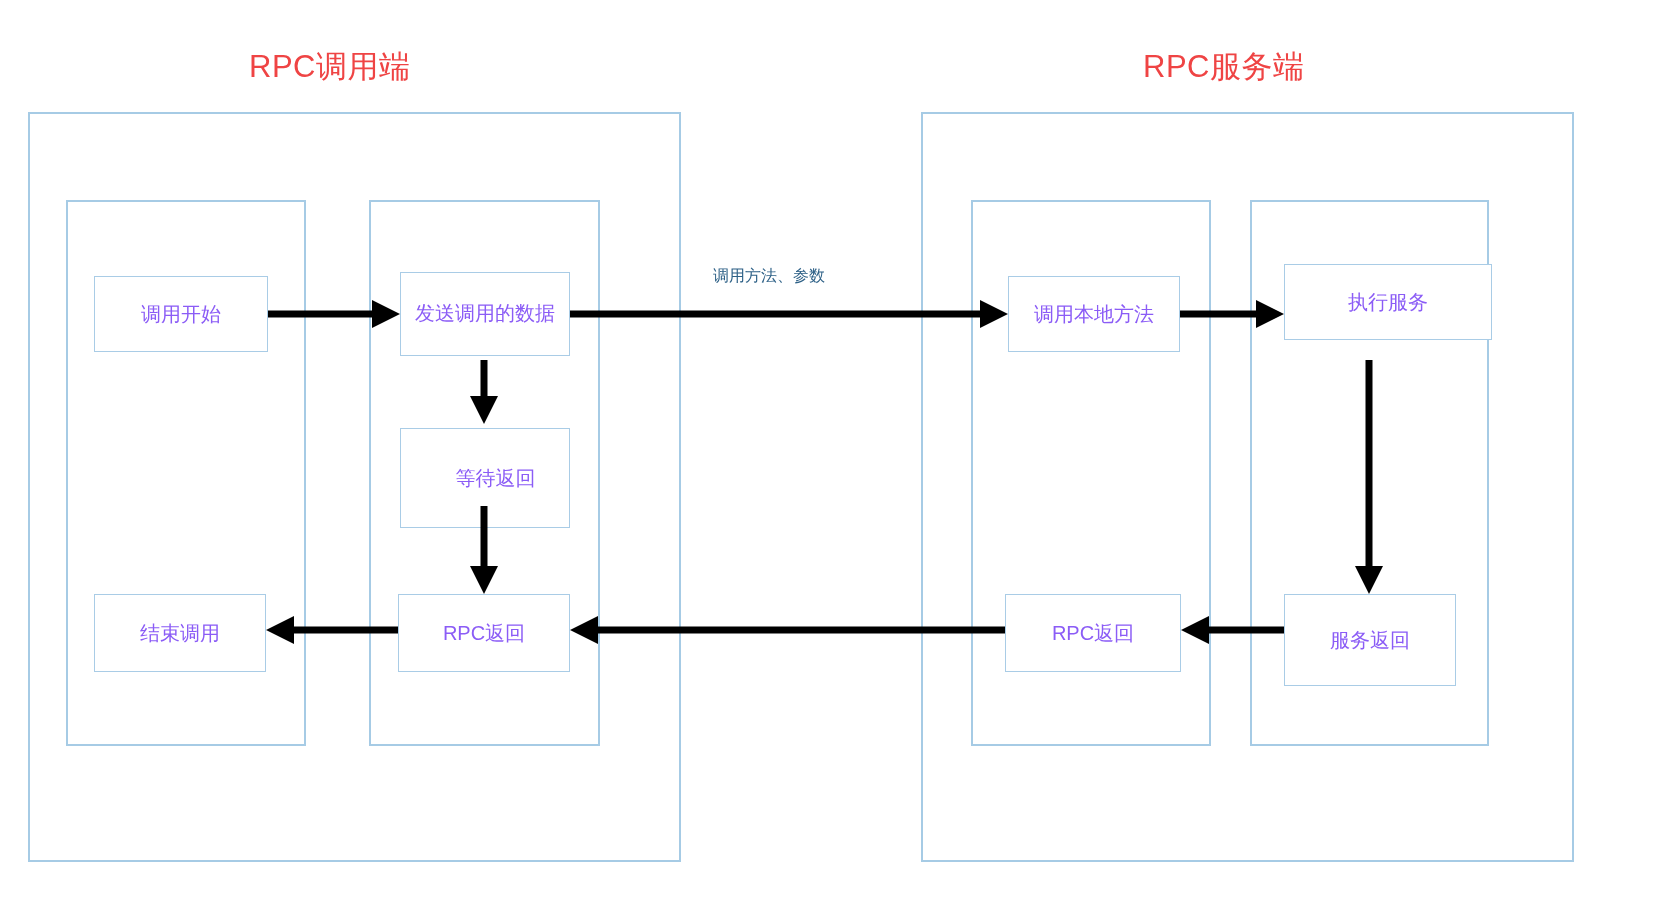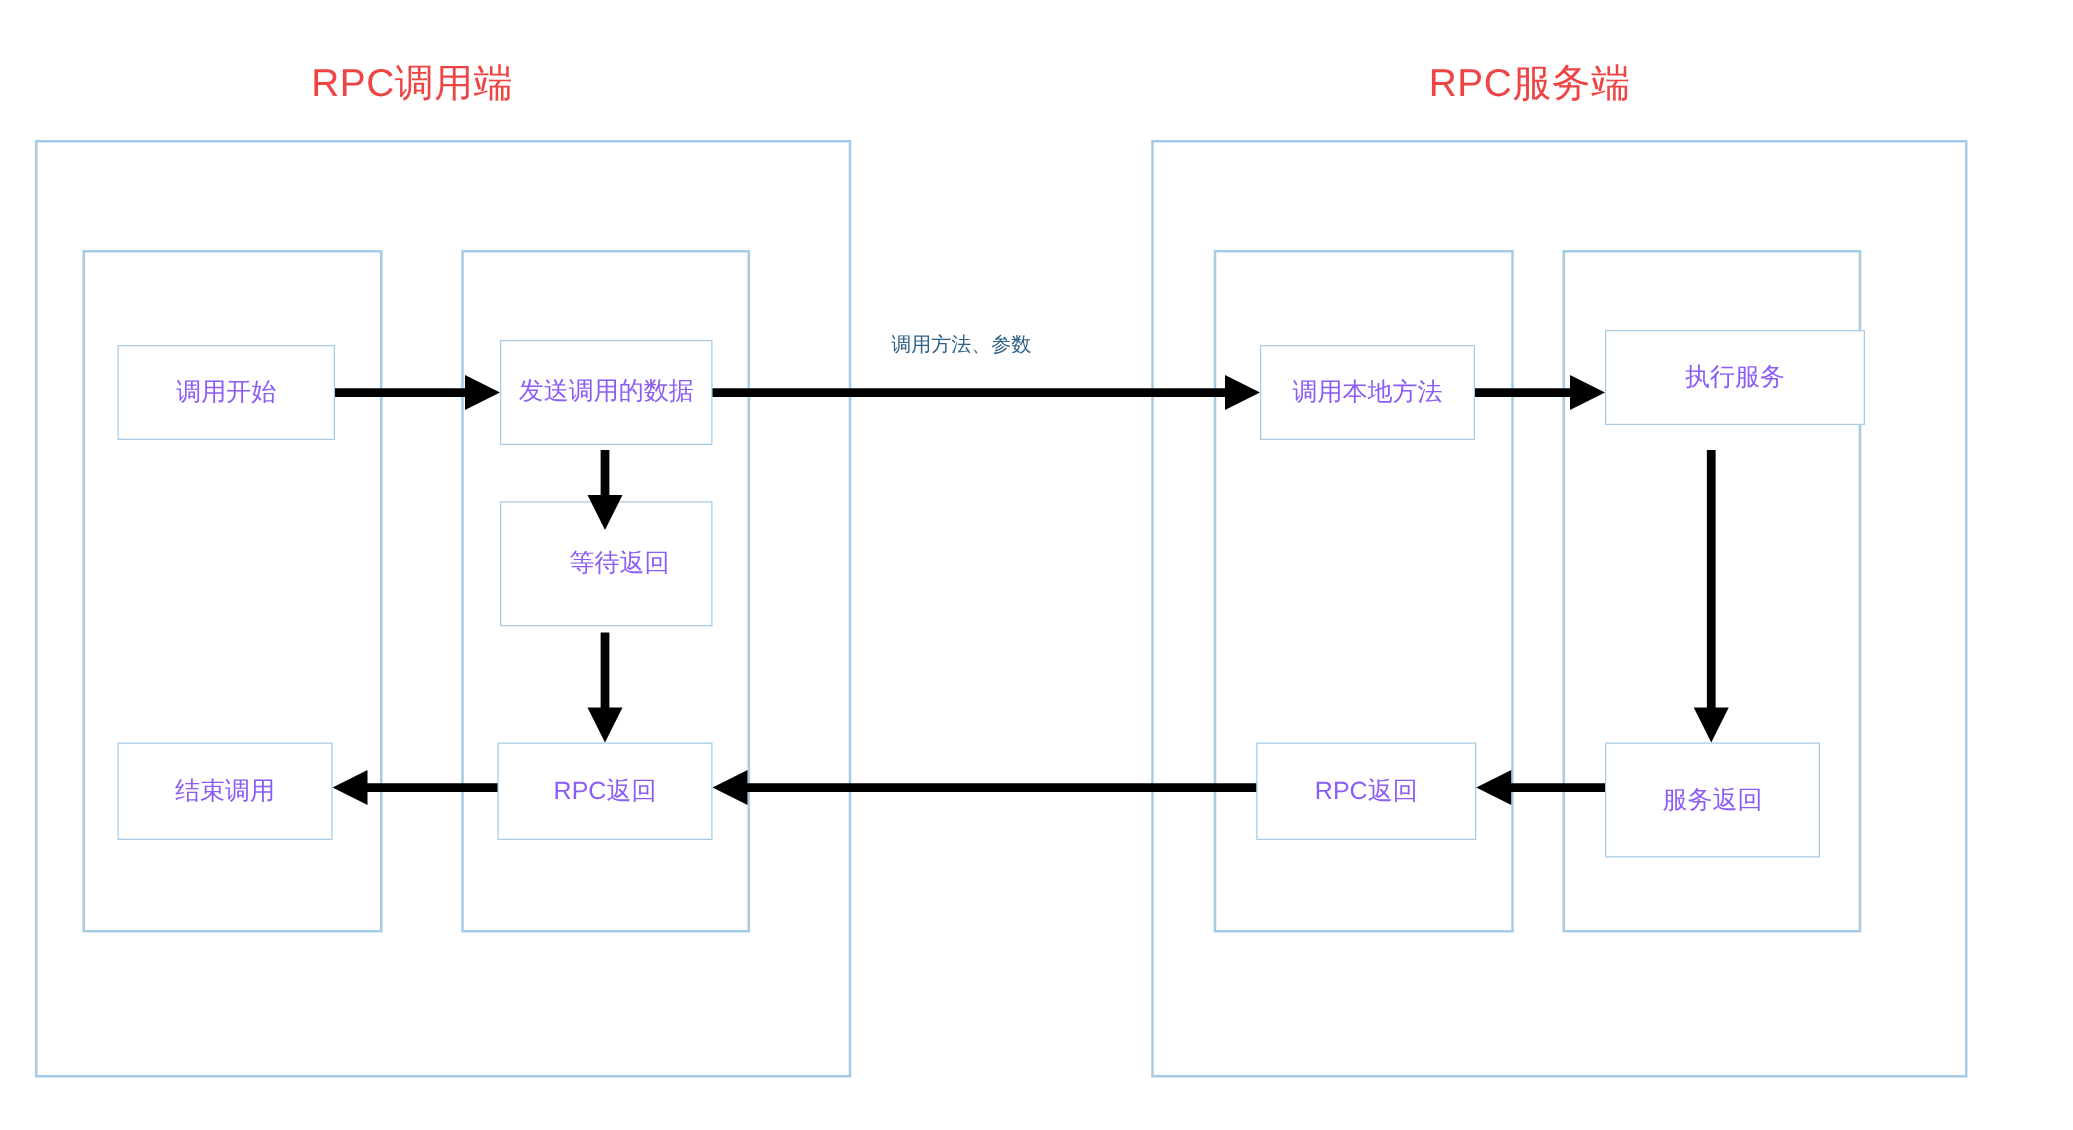--- a/index.html
+++ b/index.html
@@ -136,21 +136,21 @@
       <polygon points="1181,630 1209,616 1209,644"></polygon>
     </g>
   </svg>
 
   <div class="edge-label" style="left:713px; top:266px;">调用方法、参数</div>
 
   <div class="node" style="left:94px; top:276px; width:174px; height:76px;">调用开始</div>
 
   <div class="node" style="left:400px; top:272px; width:170px; height:84px;font-family:Liberation Mono, monospace;">发送调用的数据</div>
 
-  <div class="node" style="left:400px; top:401px; width:170px; height:100px;padding-left:27px;">等待返回</div>
+  <div class="node" style="left:400px; top:428px; width:170px; height:100px;padding-left:27px;">等待返回</div>
 
   <div class="node" style="left:398px; top:594px; width:172px; height:78px;">RPC返回</div>
 
   <div class="node" style="left:94px; top:594px; width:172px; height:78px;">结束调用</div>
 
   <div class="node" style="left:1008px; top:276px; width:172px; height:76px;text-align:center;">调用本地方法</div>
 
   <div class="node" style="left:1284px; top:264px; width:208px; height:76px;">执行服务</div>
 
   <div class="node" style="left:1005px; top:594px; width:176px; height:78px;">RPC返回</div>

